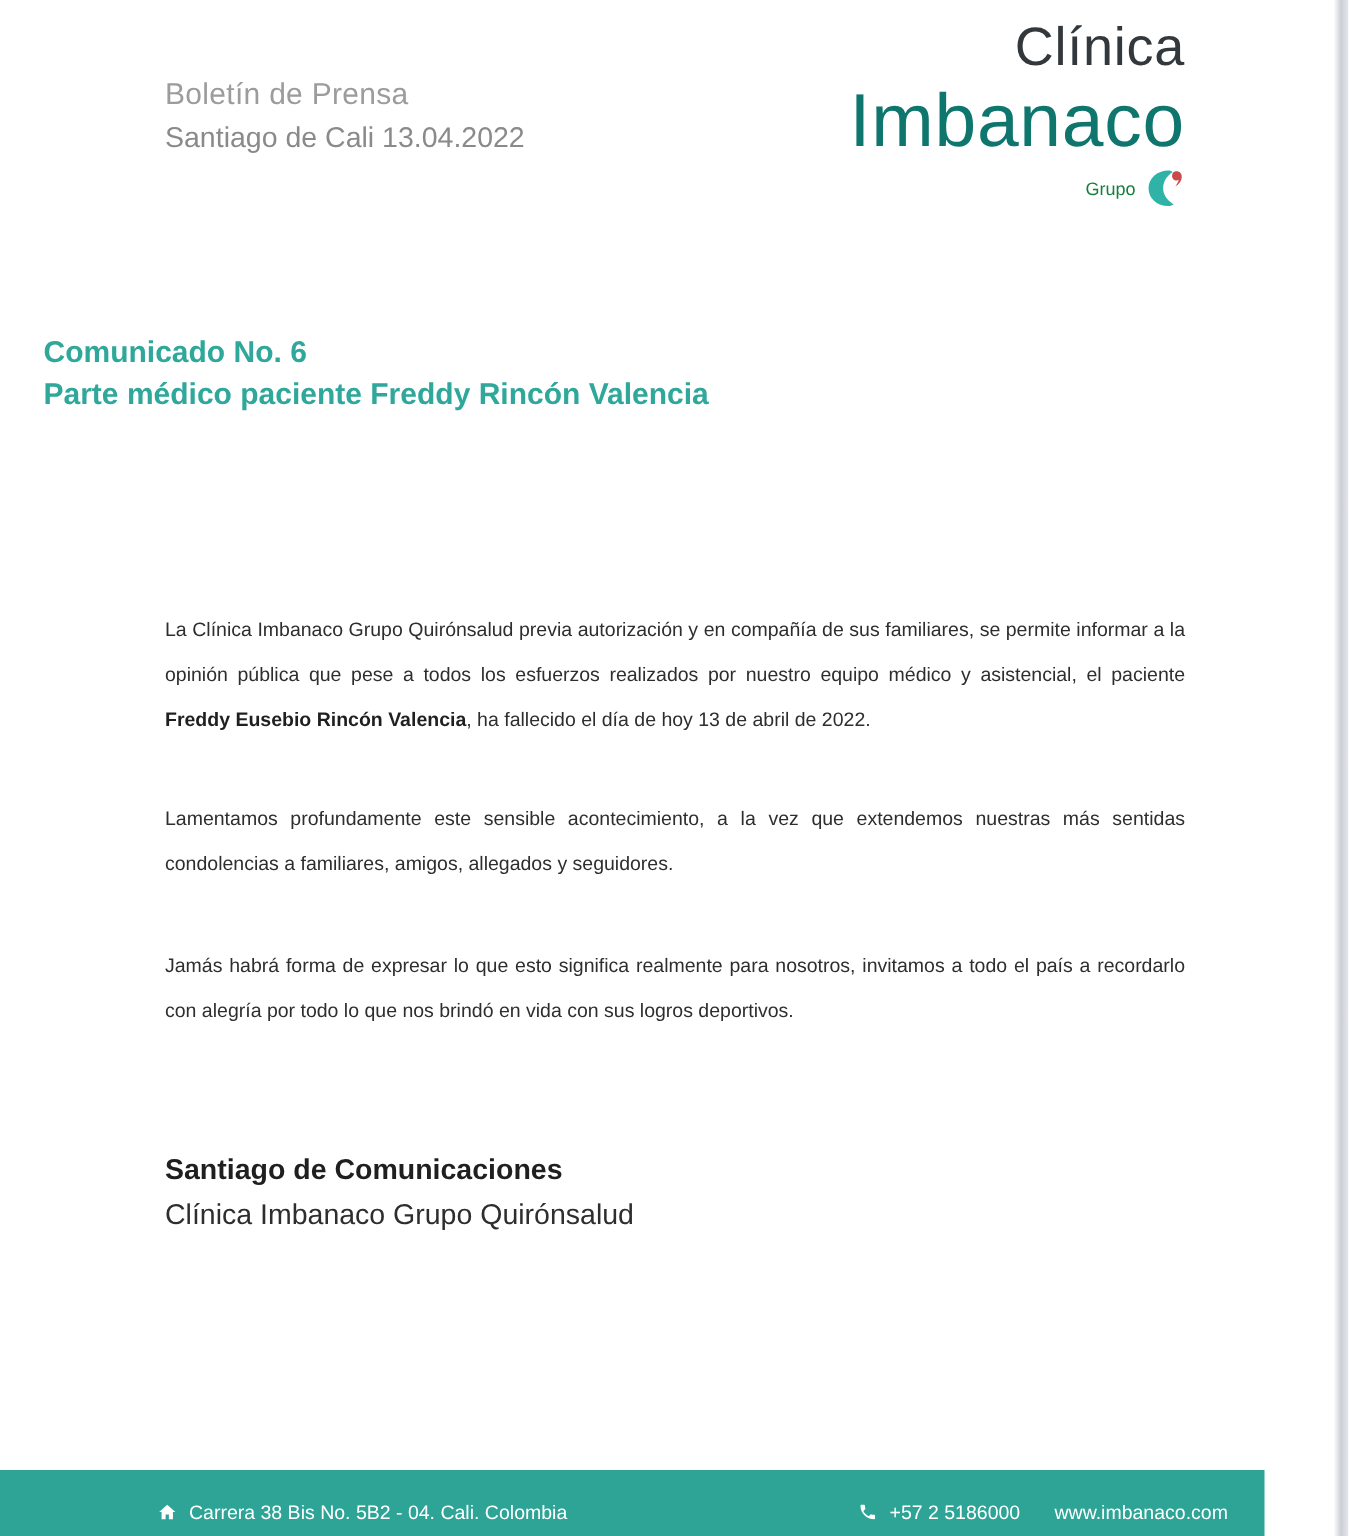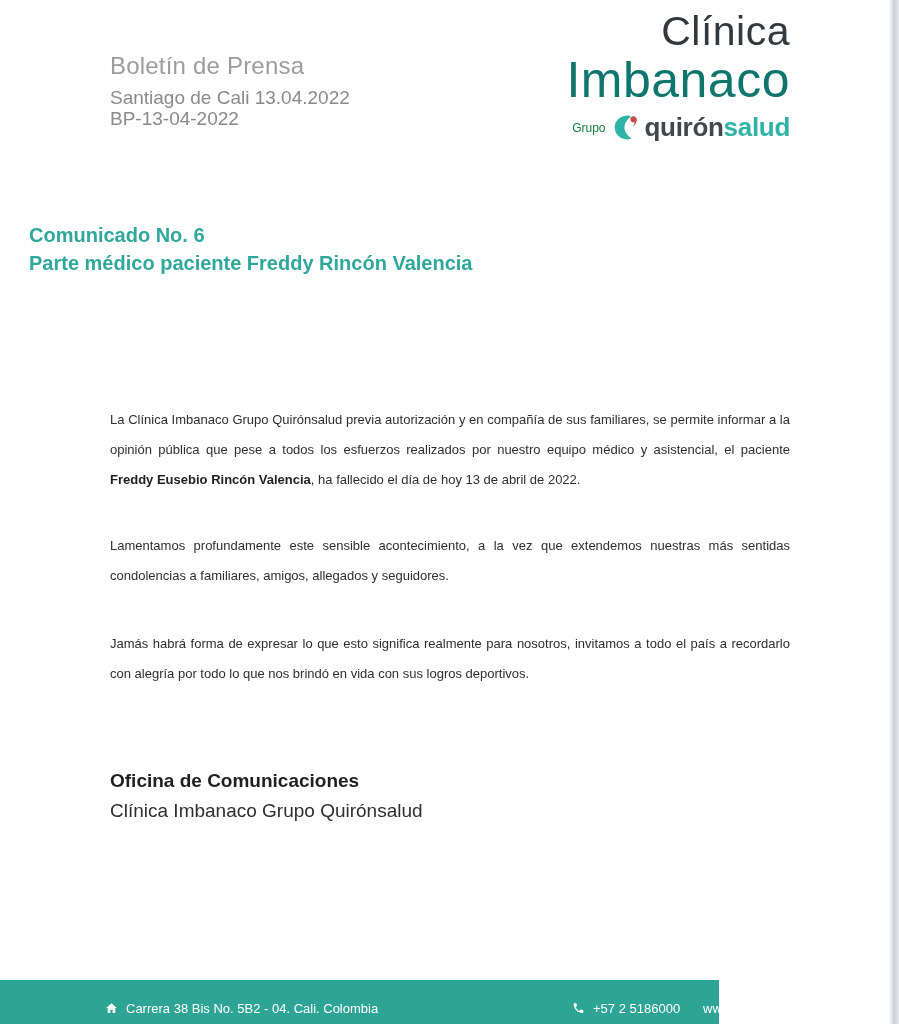--- a/index.html
+++ b/index.html
@@ -19,40 +19,40 @@
   }
 
   
   .press-header {
     position: absolute;
     left: 110px;
     top: 52px;
     color: #8f8f8f;
   }
   .press-title {
-    font-size: 24px;
+    font-size: 20px;
     color: #9c9c9c;
     letter-spacing: 0.2px;
     margin-bottom: 7px;
   }
   .press-line {
     font-size: 19px;
     color: #8a8a8a;
     line-height: 21px;
   }
 
   
   .logo-block {
     position: absolute;
     right: 109px;
     top: 10px;
     text-align: right;
   }
   .logo-clinica {
-    font-size: 41px;
+    font-size: 36px;
     color: #33383c;
     line-height: 42px;
     letter-spacing: 0.5px;
   }
   .logo-imbanaco {
     font-size: 50px;
     color: #0f766e;
     line-height: 56px;
     letter-spacing: 0.5px;
     margin-left: 44px;
@@ -125,21 +125,21 @@
     line-height: 30px;
     color: #2e2e2e;
   }
   .signature .sig-office { font-weight: bold; color: #1f1f1f; }
 
   
   .footer-bar {
     position: absolute;
     left: 0;
     top: 980px;
-    width: 719px;
+    width: 843px;
     height: 44px;
     background: #2ea497;
   }
   .footer-item {
     position: absolute;
     top: 28px;
     transform: translateY(-50%);
     color: #ffffff;
     font-size: 13px;
     white-space: nowrap;
@@ -171,51 +171,47 @@
   }
 </style>
 </head>
 <body>
 
 <div class="page">
 
   <div class="press-header">
     <div class="press-title">Boletín de Prensa</div>
     <div class="press-line">Santiago de Cali 13.04.2022</div>
-    <div class="press-line">BP-13-04-2022</div>
   </div>
 
   <div class="logo-block">
     <div class="logo-clinica">Clínica</div>
     <div class="logo-imbanaco">Imbanaco</div>
     <div class="logo-grupo-row">
       <span class="logo-grupo">Grupo</span>
       <svg class="logo-icon" viewBox="0 0 100 100" xmlns="http://www.w3.org/2000/svg">
         <path d="M60 6 C30 6 10 26 10 50 C10 76 32 94 58 94 C64 94 69 92 72 90 C54 78 46 64 46 50 C46 35 54 20 70 10 C67 7.5 63.5 6 60 6 Z" fill="#2eb3a6"></path>
         <path d="M79 8 C72 8 68 13 68 19 C68 26 73 31 79 31 C81 31 83 30.4 84.5 29.3 C83 36 80 41 76 45 C85 41 92 32 92 21 C92 13.5 86.5 8 79 8 Z" fill="#c94a4a"></path>
       </svg>
-      <span>
-        <span class="logo-quiron">quirón</span><span class="logo-salud">salud</span>
-      </span>
     </div>
   </div>
 
   <div class="heading">
     <div>Comunicado No. 6</div>
     <div>Parte médico paciente Freddy Rincón Valencia</div>
   </div>
 
   <p class="body-copy p1"><span>La Clínica Imbanaco Grupo Quirónsalud previa autorización y en compañía de sus familiares, se permite informar a la opinión pública que pese a todos los esfuerzos realizados por nuestro equipo médico y asistencial, el paciente </span><b>Freddy Eusebio Rincón Valencia</b><span>, ha fallecido el día de hoy 13 de abril de 2022.</span></p>
 
   <p class="body-copy p2">Lamentamos profundamente este sensible acontecimiento, a la vez que extendemos nuestras más sentidas condolencias a familiares, amigos, allegados y seguidores.</p>
 
   <p class="body-copy p3">Jamás habrá forma de expresar lo que esto significa realmente para nosotros, invitamos a todo el país a recordarlo con alegría por todo lo que nos brindó en vida con sus logros deportivos.</p>
 
   <div class="signature">
-    <div class="sig-office">Oficina de Comunicaciones</div>
+    <div class="sig-office">Santiago de Comunicaciones</div>
     <div>Clínica Imbanaco Grupo Quirónsalud</div>
   </div>
 
   <div class="footer-bar">
     <div class="footer-item footer-address">
       <svg class="footer-icon" viewBox="0 0 24 24" xmlns="http://www.w3.org/2000/svg">
         <path d="M12 3 L2 12 h3 v9 h5 v-6 h4 v6 h5 v-9 h3 Z" fill="#ffffff"></path>
       </svg>
       <span>Carrera 38 Bis No. 5B2 - 04. Cali. Colombia</span>
     </div>

